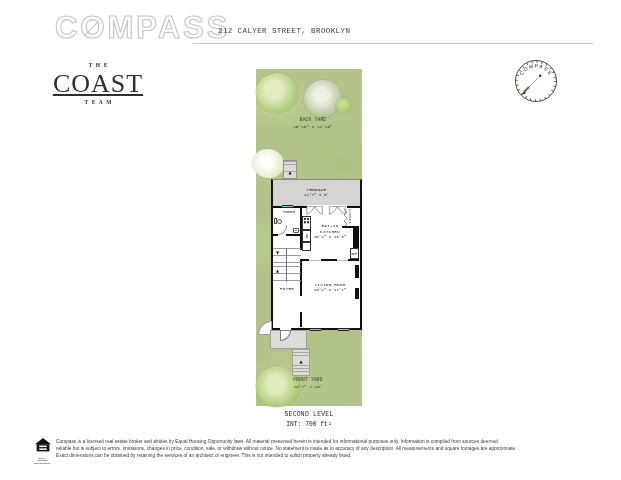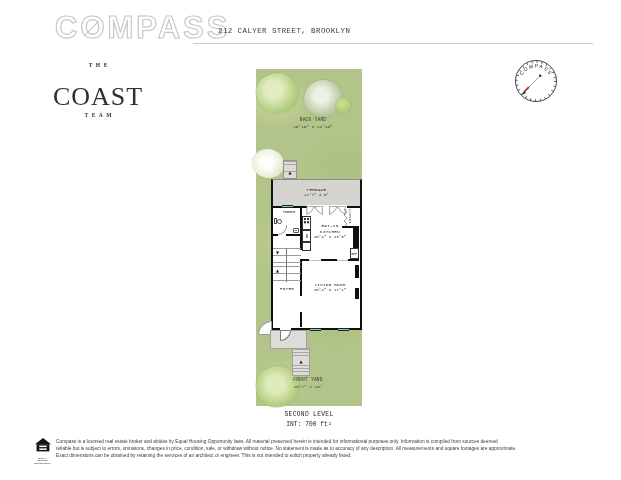--- a/index.html
+++ b/index.html
@@ -13,21 +13,21 @@
   .o-slash{position:absolute;left:36px;top:8px;width:1.4px;height:21px;background:#c6c6c6;
     transform:rotate(45deg);}
   .address{position:absolute;left:196px;top:27px;font-size:7.5px;letter-spacing:.4px;color:#3a3a3a;
     font-family:"Liberation Mono",monospace;margin-left:22px;}
   .header-rule{position:absolute;left:193px;top:43px;width:400px;height:1px;background:#c8c8c8;}
 
   
   .coast{position:absolute;left:48px;top:62px;width:100px;text-align:center;color:#2b2f38;
     font-family:"Liberation Serif",serif;}
   .coast-the,.coast-team{font-size:5.5px;letter-spacing:3.5px;text-indent:3.5px;font-weight:bold;line-height:1.2;}
-  .coast-name{font-size:26px;letter-spacing:1px;line-height:1.05;margin-top:14px;}
+  .coast-name{font-size:26px;letter-spacing:1px;line-height:1.05;margin-top:1px;text-decoration:underline;}
   .coast-team{margin-top:2px;}
 
   
   .rose{position:absolute;left:512px;top:57px;width:48px;height:48px;}
 
   
   .lot{position:absolute;left:256px;top:69px;width:106px;height:337px;
     background:
       radial-gradient(55px 40px at 20% 10%,rgba(214,223,160,.55),transparent 70%),
       radial-gradient(60px 45px at 82% 28%,rgba(168,188,118,.5),transparent 70%),

